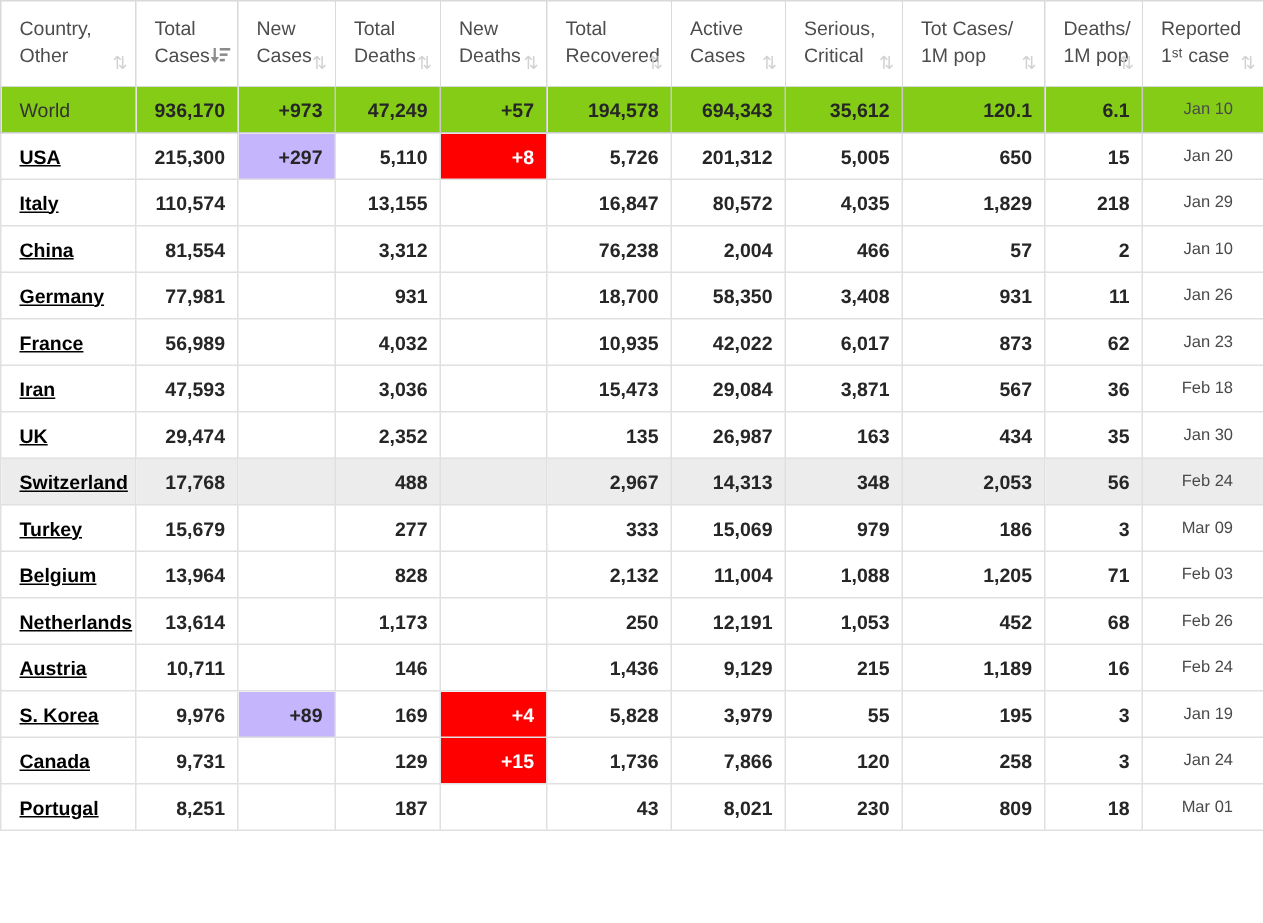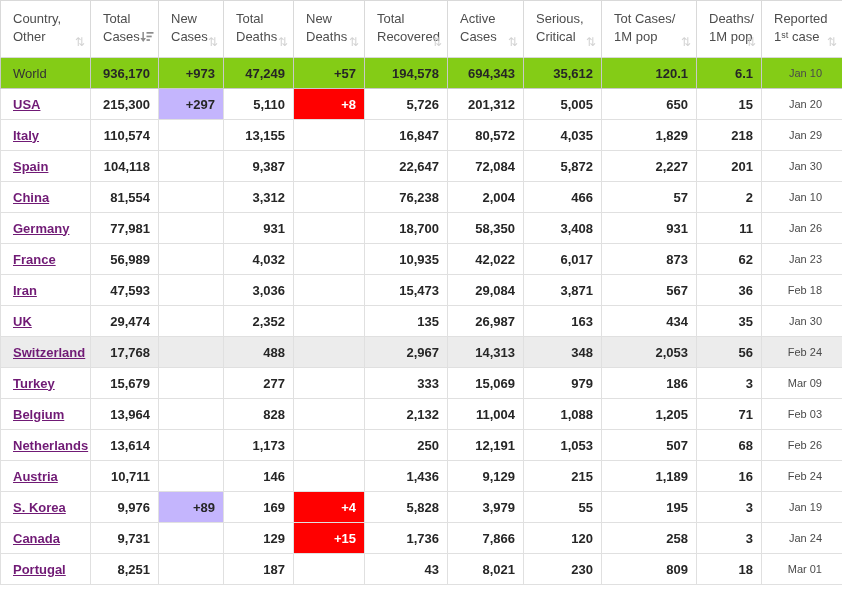--- a/index.html
+++ b/index.html
@@ -46,21 +46,21 @@
   }
   tbody td.c-country { text-align: left; padding-left: 12px; }
   tbody td.c-date { font-weight: normal; font-size: 11px; color: #4a4a4a; padding-right: 20px; }
   tr.bg-world td { background: #84cc16; border-color: #c9c9c9; }
   tr.bg-world td.c-country { font-weight: normal; color: #333; }
   tr.bg-hover td { background: #ececec; }
   td.hl-yellow { background: #c4b5fd; }
   td.hl-red { background: #ff0000; color: #ffffff; }
   a.country-link { font-weight: bold; text-decoration: underline; }
 </style>
-<style>.country-link{color:#701a75;}</style></head>
+<style>.country-link{color:#000000;}</style></head>
 <body>
 
 <div class="page">
   <table class="covid">
     <colgroup>
       <col style="width:90px">
         <col style="width:68px">
         <col style="width:65px">
       <col style="width:70px">
         <col style="width:71px">
@@ -182,36 +182,20 @@
     <td></td>
     <td>16,847</td>
     <td>80,572</td>
     <td>4,035</td>
     <td>1,829</td>
     <td>218</td>
     <td class="c-date">Jan 29</td>
   </tr>
         <tr>
     <td class="c-country">
-      <a href="#" class="country-link">Spain</a>
-      
-    </td>
-    <td>104,118</td>
-    <td></td>
-    <td>9,387</td>
-    <td></td>
-    <td>22,647</td>
-    <td>72,084</td>
-    <td>5,872</td>
-    <td>2,227</td>
-    <td>201</td>
-    <td class="c-date">Jan 30</td>
-  </tr>
-        <tr>
-    <td class="c-country">
       <a href="#" class="country-link">China</a>
       
     </td>
     <td>81,554</td>
     <td></td>
     <td>3,312</td>
     <td></td>
     <td>76,238</td>
     <td>2,004</td>
     <td>466</td>
@@ -336,21 +320,21 @@
       <a href="#" class="country-link">Netherlands</a>
       
     </td>
     <td>13,614</td>
     <td></td>
     <td>1,173</td>
     <td></td>
     <td>250</td>
     <td>12,191</td>
     <td>1,053</td>
-    <td>507</td>
+    <td>452</td>
     <td>68</td>
     <td class="c-date">Feb 26</td>
   </tr>
         <tr>
     <td class="c-country">
       <a href="#" class="country-link">Austria</a>
       
     </td>
     <td>10,711</td>
     <td></td>

